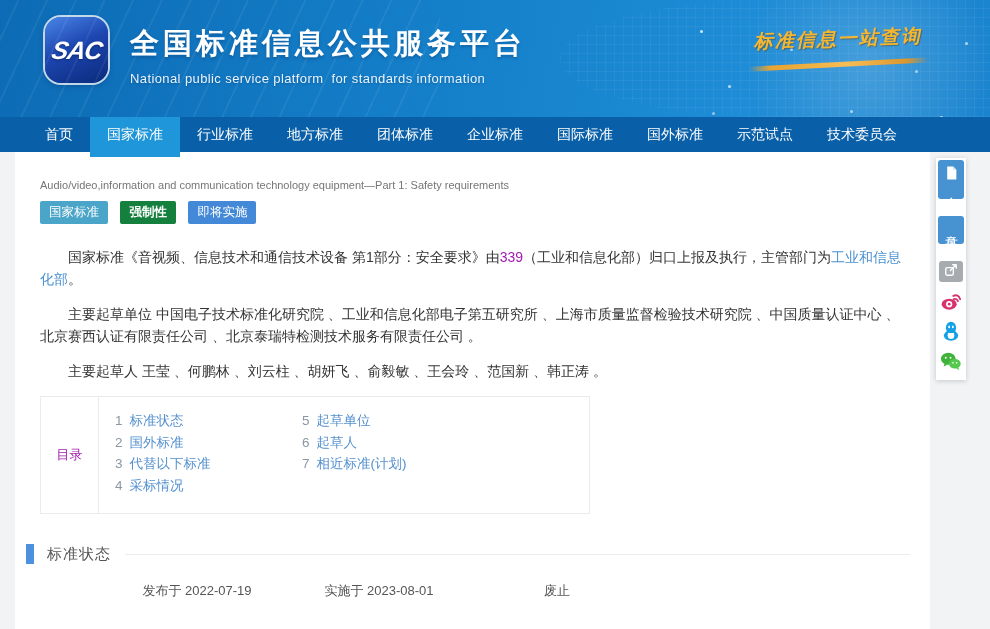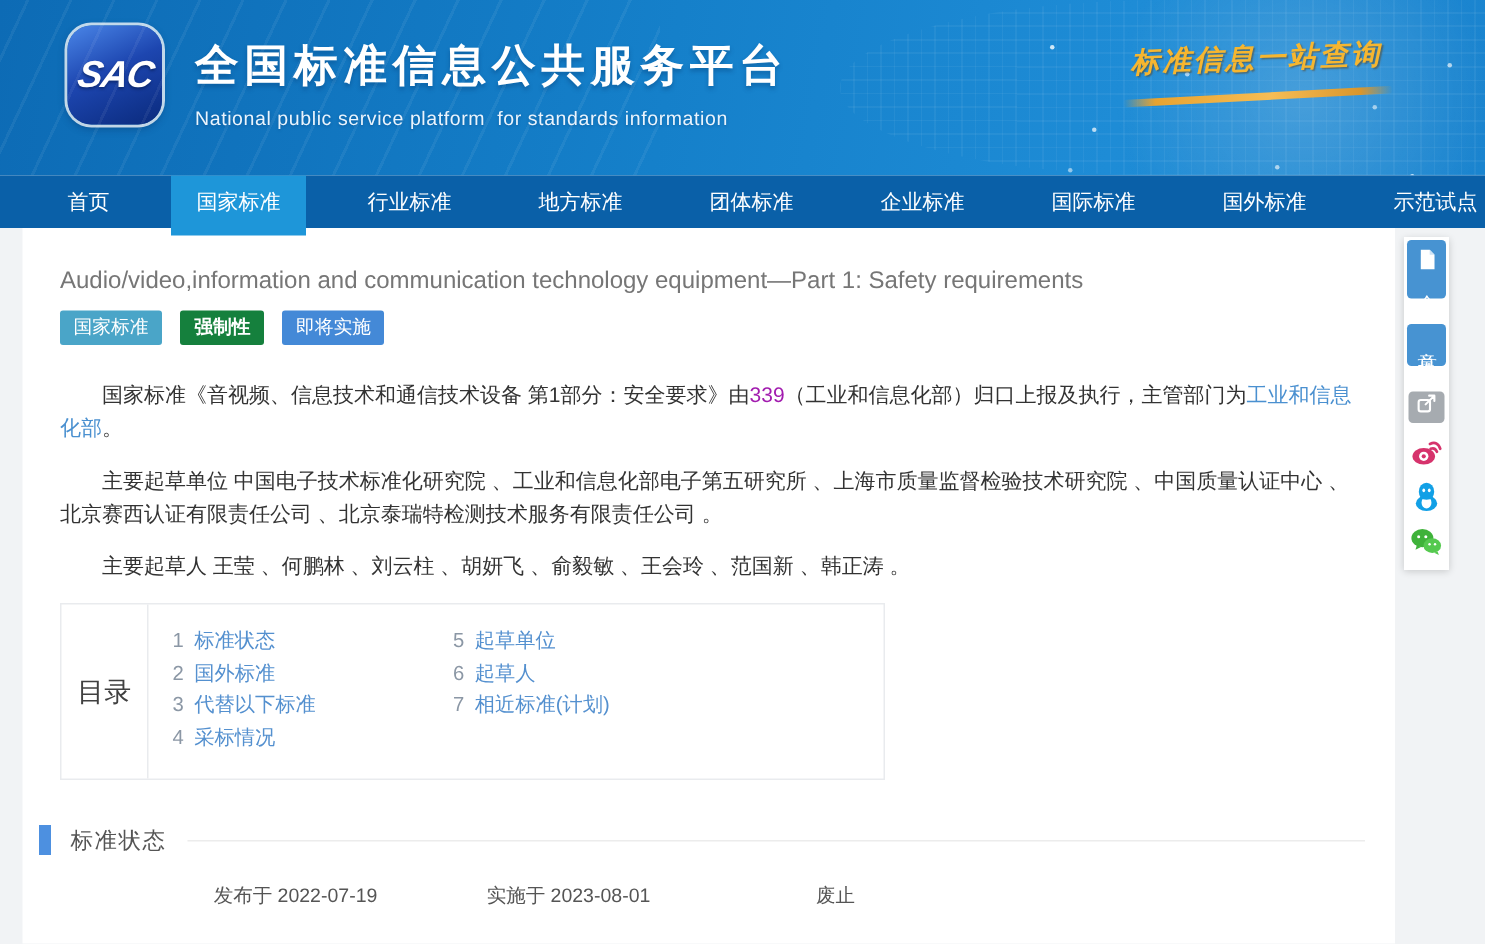--- a/index.html
+++ b/index.html
@@ -36,45 +36,45 @@
     text-shadow:0 1px 2px rgba(0,50,100,.35); }
   .slogan-wrap { position:absolute; left:748px; top:26px; width:180px; text-align:center;
     transform:rotate(-2deg); }
   .slogan { color:#f6b62f; font-size:19px; font-weight:bold; font-style:italic; letter-spacing:2px;
     text-shadow:1px 1px 1px rgba(90,50,0,.45); }
   .slogan-line { margin-top:10px; height:5px; border-radius:3px; transform:rotate(-1deg);
     background:linear-gradient(90deg, rgba(232,160,40,0) 0%, #e8a330 12%, #f6bd55 55%, #d9962c 88%, rgba(232,160,40,0) 100%); }
 
   
   .nav { position:absolute; top:117px; left:0; width:990px; height:35px; background:#085f A6; background:#0a60a8;
-    display:flex; align-items:flex-start; padding-left:28px; z-index:5;gap:24px; }
+    display:flex; align-items:flex-start; padding-left:28px; z-index:5; }
   .nav-item { height:35px; line-height:35px; padding:0 17px; color:#fff; font-size:14px;
     cursor:pointer; white-space:nowrap; }
   .nav-item.active { background:#1e96d9; height:40px; }
 
   
   .page { position:absolute; top:152px; left:0; width:990px; height:477px; background:#f1f3f5; }
   .card { position:absolute; left:15px; top:0; width:915px; height:477px; background:#fff;
     padding:20px 25px 0 25px; }
 
   .std-title { font-size:16px; font-weight:bold; color:#333; letter-spacing:.5px; }
-  .std-title-en { margin-top:7px; font-size:16px; color:#767676; }
+  .std-title-en { margin-top:7px; font-size:11px; color:#767676; }
   .tags { margin-top:10px; }
   .tag { display:inline-block; padding:3px 9px; margin-right:8px; border-radius:2px;
     color:#fff; font-size:12.5px; }
 
   .paras { margin-top:22px; }
   .paras p { font-size:14px; color:#333; line-height:22px; margin-bottom:13px; text-indent:2em; }
   .lnk { color:#4a90d0; text-decoration:none; cursor:pointer; }
   .lnk-light { color:#a21caf; }
 
   
   .toc { margin-top:14px; width:550px; display:flex; border:1px solid #e9ebee; min-height:118px; }
   .toc-label { width:58px; border-right:1px solid #e9ebee; display:flex; align-items:center;
-    justify-content:center; font-size:18px; color:#404040; }
+    justify-content:center; font-size:13px; color:#a21caf; }
   .toc-body { flex:1; display:flex; padding:13px 0 13px 16px;gap:24px; }
   .toc-col { display:flex; flex-direction:column; }
   .toc-col.c1 { width:163px; }
   .toc-item { font-size:13.5px; line-height:21.5px; cursor:pointer; white-space:nowrap; }
   .toc-item .num { color:#8b97a5; margin-right:7px; }
   .toc-item .txt { color:#5490cf; }
 
   
   .sec-head { margin-top:30px; margin-left:-14px; display:flex; align-items:center; }
   .sec-marker { width:8px; height:20px; background:#4d90e0; }

